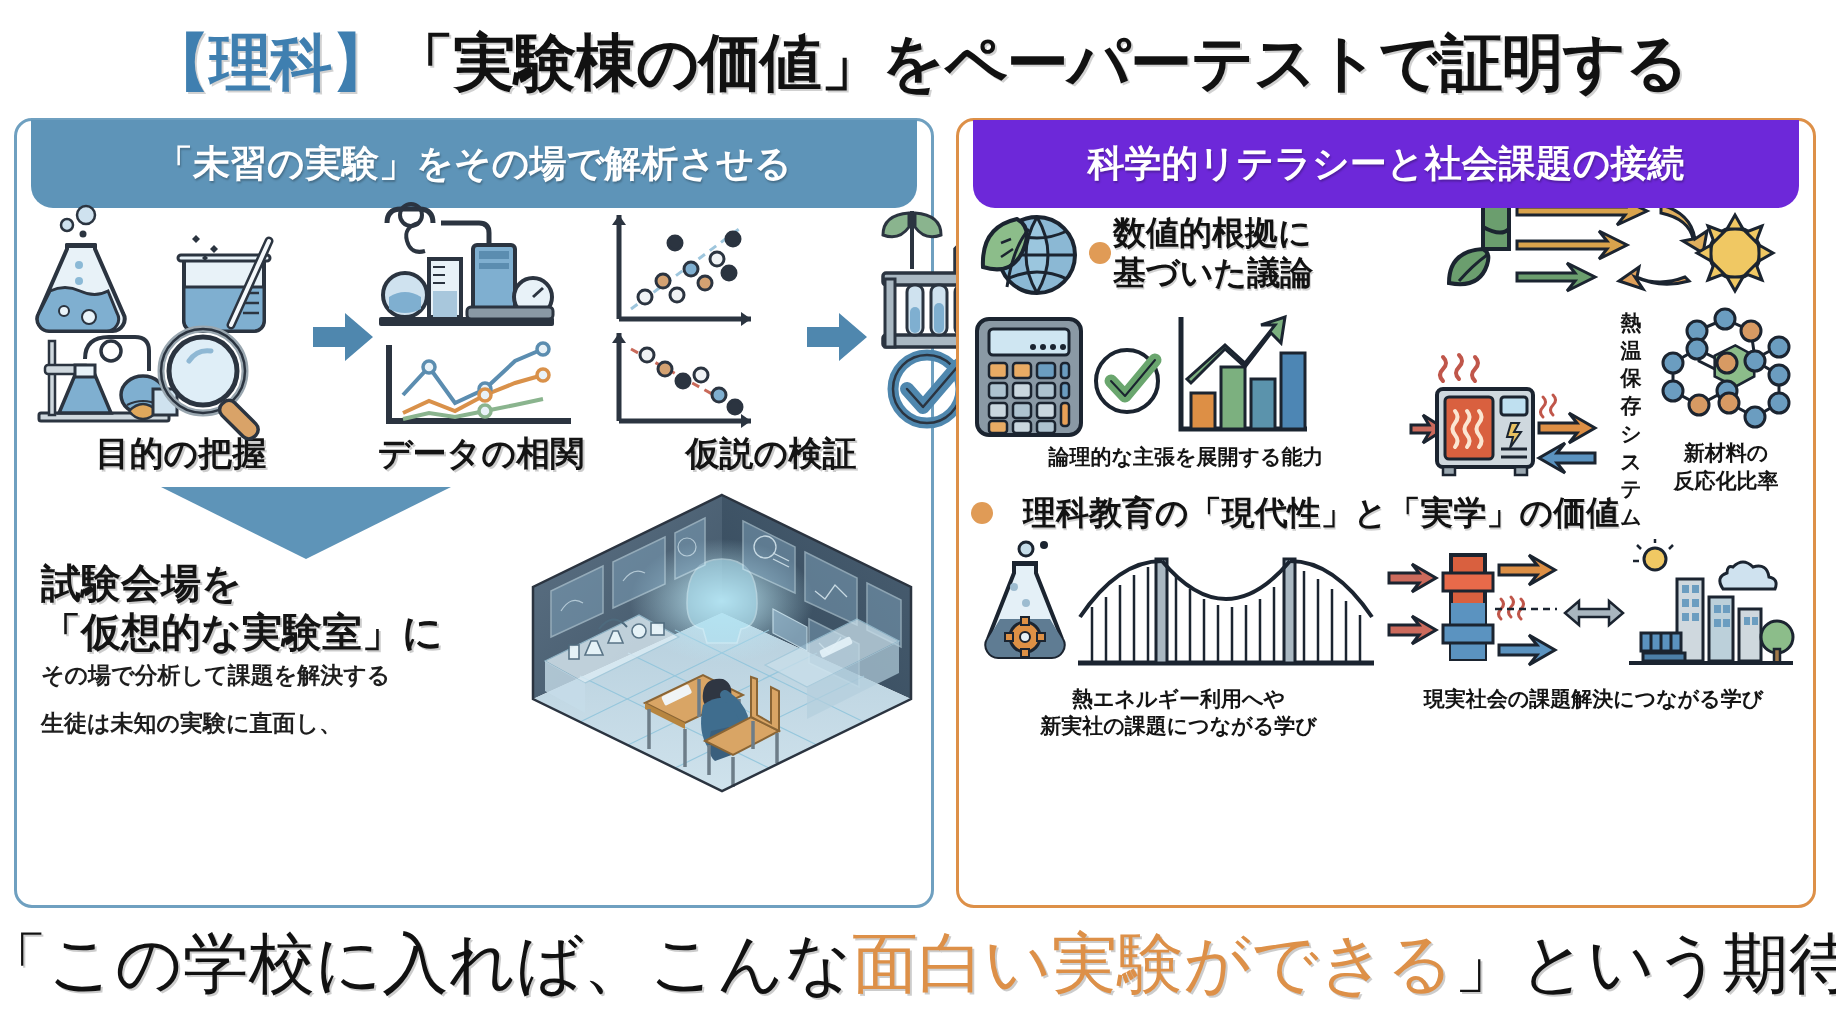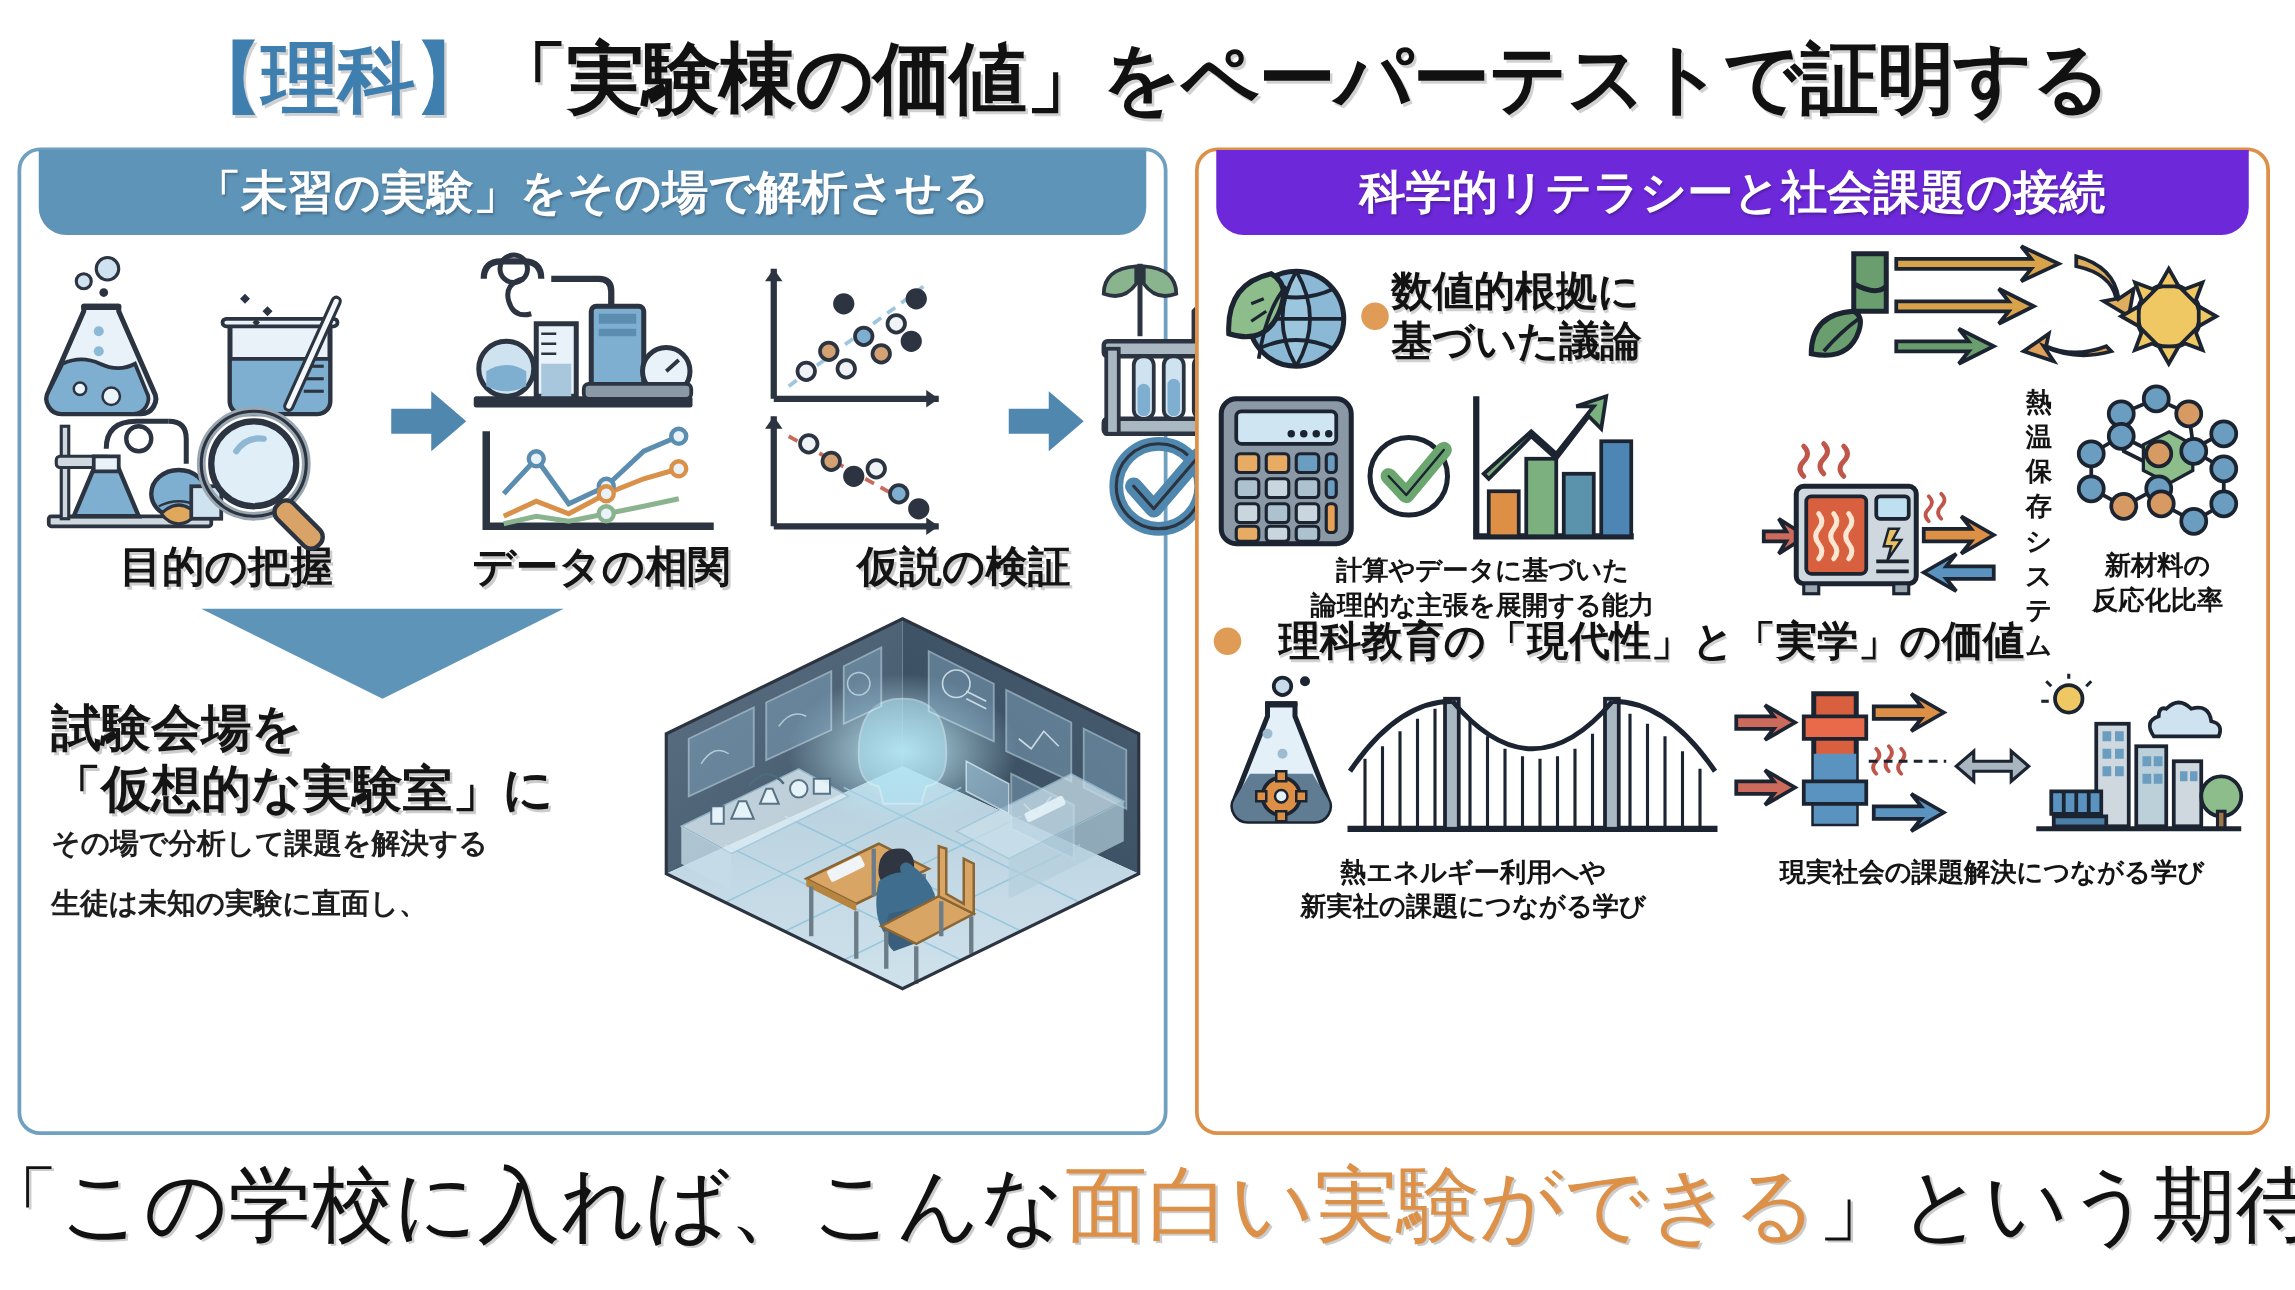--- a/index.html
+++ b/index.html
@@ -40,21 +40,21 @@
     background: #fff;
     border-radius: 18px;
     position: relative;
   }
   .panel-left { width: 920px; border: 3px solid #6fa0c0; }
   .panel-right { width: 860px; border: 3px solid #dd9048; }
 
   .panel-header {
     position: absolute;
     top: -1px; left: 14px; right: 14px;
-    height: 68px;
+    height: 88px;
     border-radius: 0 0 22px 22px;
     display: flex; align-items: center; justify-content: center;
   }
   .panel-left .panel-header { background: #5e94b8; }
   .panel-right .panel-header { background: #6d28d9; }
   .panel-header-text {
     color: #ffffff;
     font-size: 37px;
     font-weight: bold;
     white-space: nowrap;
@@ -82,21 +82,21 @@
     text-shadow: 2px 2px 0 rgba(0,0,0,0.2);
     text-align: center;
   }
   .sl1 { width: 300px; }
   .sl2 { width: 300px; }
   .sl3 { width: 280px; }
 
   .left-lower {
     display: flex; margin-top: 14px; position: relative;
   }
-  .left-text-block { width: 500px; padding-left: 10px; padding-top: 68px; font-family: Liberation Serif, serif; }
+  .left-text-block { width: 500px; padding-left: 10px; padding-top: 68px; }
   .big-stmt {
     font-size: 40px; font-weight: bold; color: #141414;
     line-height: 1.22;
     text-shadow: 2px 2px 0 rgba(0,0,0,0.2);
   }
   .sub-stmt {
     margin-top: 16px;
     font-size: 23px; font-weight: bold; color: #1e1e1e;
     line-height: 1.42;
   }
@@ -587,21 +587,20 @@
                 <path d="M210 8 V120 H336" fill="none" stroke="#1b2430" stroke-width="5"></path>
                 <rect x="220" y="84" width="24" height="36" fill="#dd8f45" stroke="#1b2430" stroke-width="3"></rect>
                 <rect x="250" y="58" width="24" height="62" fill="#7cb07f" stroke="#1b2430" stroke-width="3"></rect>
                 <rect x="280" y="70" width="24" height="50" fill="#5b93ac" stroke="#1b2430" stroke-width="3"></rect>
                 <rect x="310" y="44" width="24" height="76" fill="#4d86b4" stroke="#1b2430" stroke-width="3"></rect>
                 <path d="M216 70 l38 -34 l20 18 l30 -38 h-14 l24 -8 l-4 26 l-10 -10 l-26 34 l-20 -18 l-34 34 z" fill="#7cb07f" stroke="#1b2430" stroke-width="3"></path>
               </g>
             </svg>
           </div>
           <div class="icon-caption" style="width:430px">
-            <div>計算やデータに基づいた</div>
             <div>論理的な主張を展開する能力</div>
           </div>
         </div>
 
         <div class="r-sec1-right">
 
           <svg width="350" height="108" viewBox="0 0 350 108">
 
             <g>
               <path d="M52 6 h26 v46 h-26 z" fill="#6b9e6e" stroke="#1b2430" stroke-width="4"></path>

